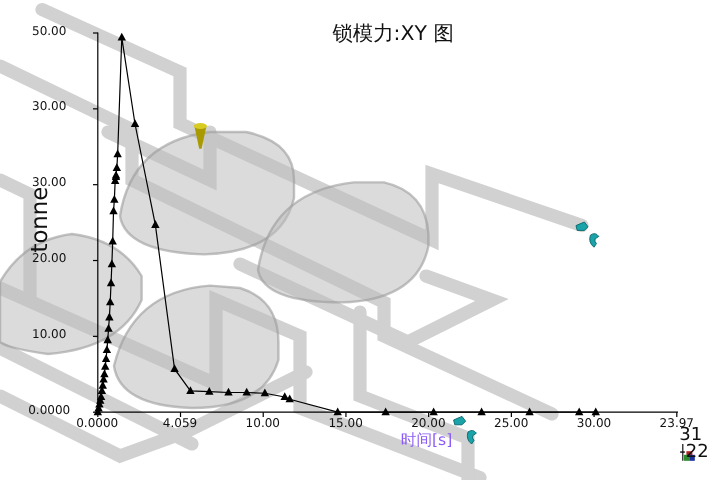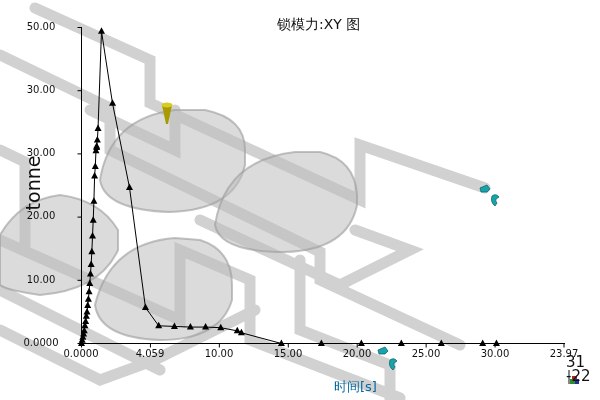--- a/index.html
+++ b/index.html
@@ -1,20 +1,20 @@
 <!DOCTYPE html>
 <html><head>
 <meta charset="utf-8">
 <style>
   html,body{margin:0;padding:0;background:#ffffff;}
   body{width:600px;height:400px;position:relative;overflow:hidden;font-family:"DejaVu Sans","Liberation Sans",sans-serif;}
   #scene{position:absolute;left:0;top:0;width:600px;height:400px;}
-  .title{position:absolute;top:16px;left:277px;font-size:14px;color:#111;white-space:nowrap;}
+  .title{position:absolute;top:16px;left:277px;font-size:17px;color:#111;white-space:nowrap;}
   .ylabel{position:absolute;left:-2px;top:172px;font-size:19px;color:#111;transform:rotate(-90deg);transform-origin:center;width:70px;text-align:center;}
-  .xlabel{position:absolute;left:300px;top:378px;font-size:13px;color:#0369a1;padding-left:34px;}
+  .xlabel{position:absolute;left:300px;top:358px;font-size:13px;color:#8b5cf6;padding-left:34px;}
   .ytick{position:absolute;font-size:10px;color:#111;text-align:center;width:66px;left:8px;}
   .xtick{position:absolute;font-size:10px;color:#111;text-align:center;width:50px;top:348px;}
   .triad{position:absolute;left:566px;top:355px;font-size:15px;color:#111;line-height:14px;}
 </style>
 </head>
 <body>
 
 <svg id="scene" viewBox="0 0 600 400" xmlns="http://www.w3.org/2000/svg">
 
   <g stroke="#c9c9c9" stroke-width="11" stroke-linecap="round" fill="none" opacity="0.85">

